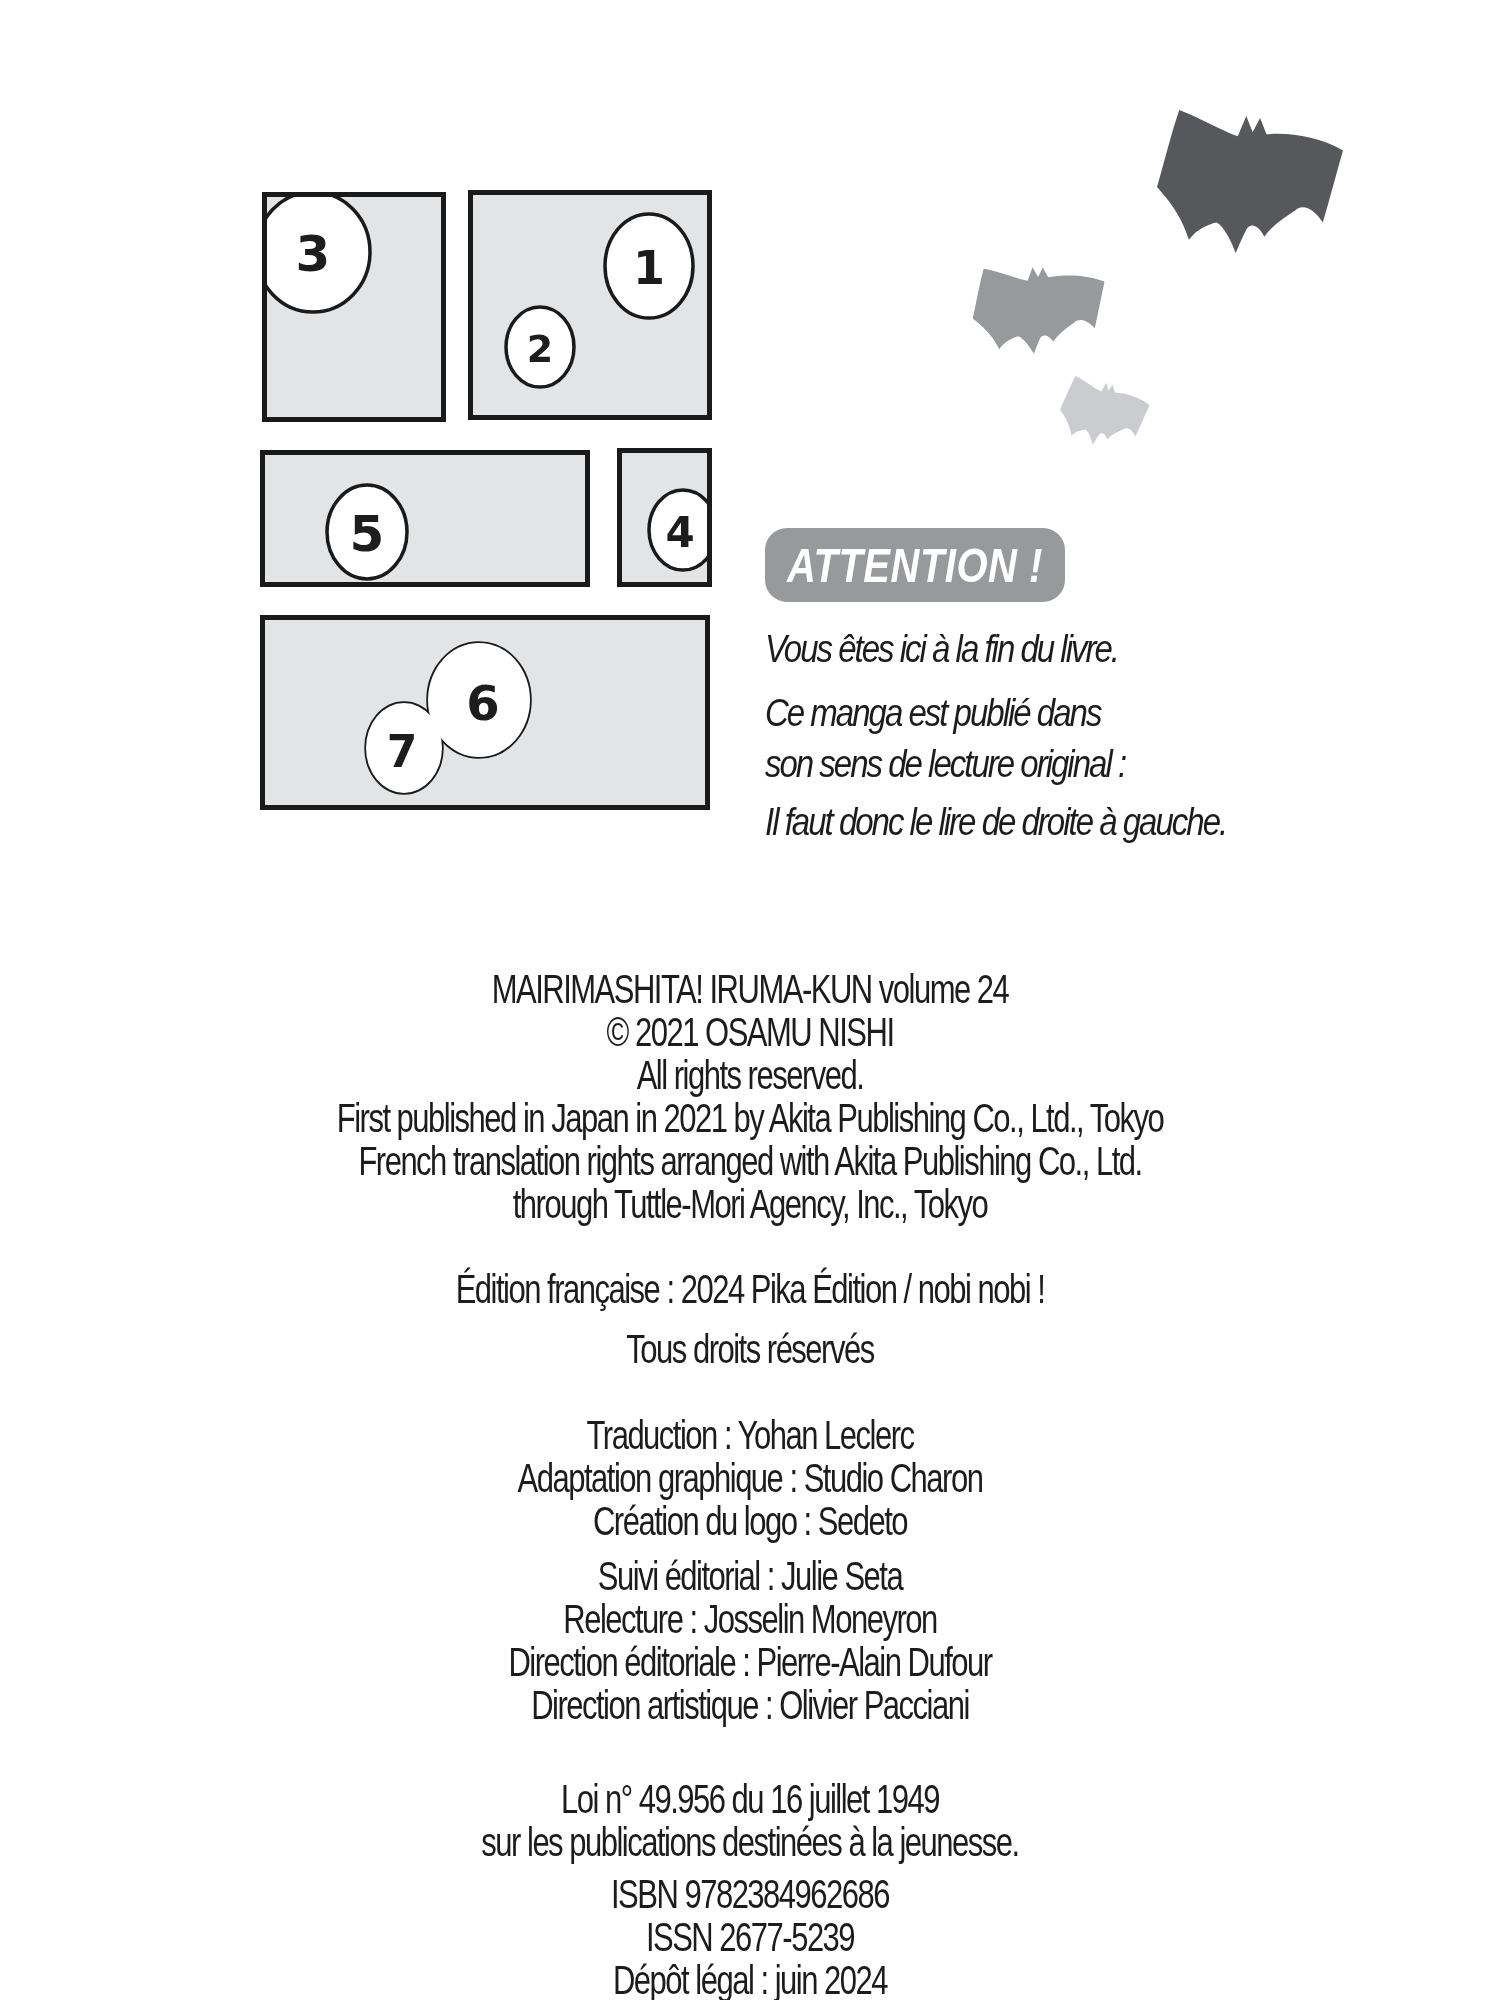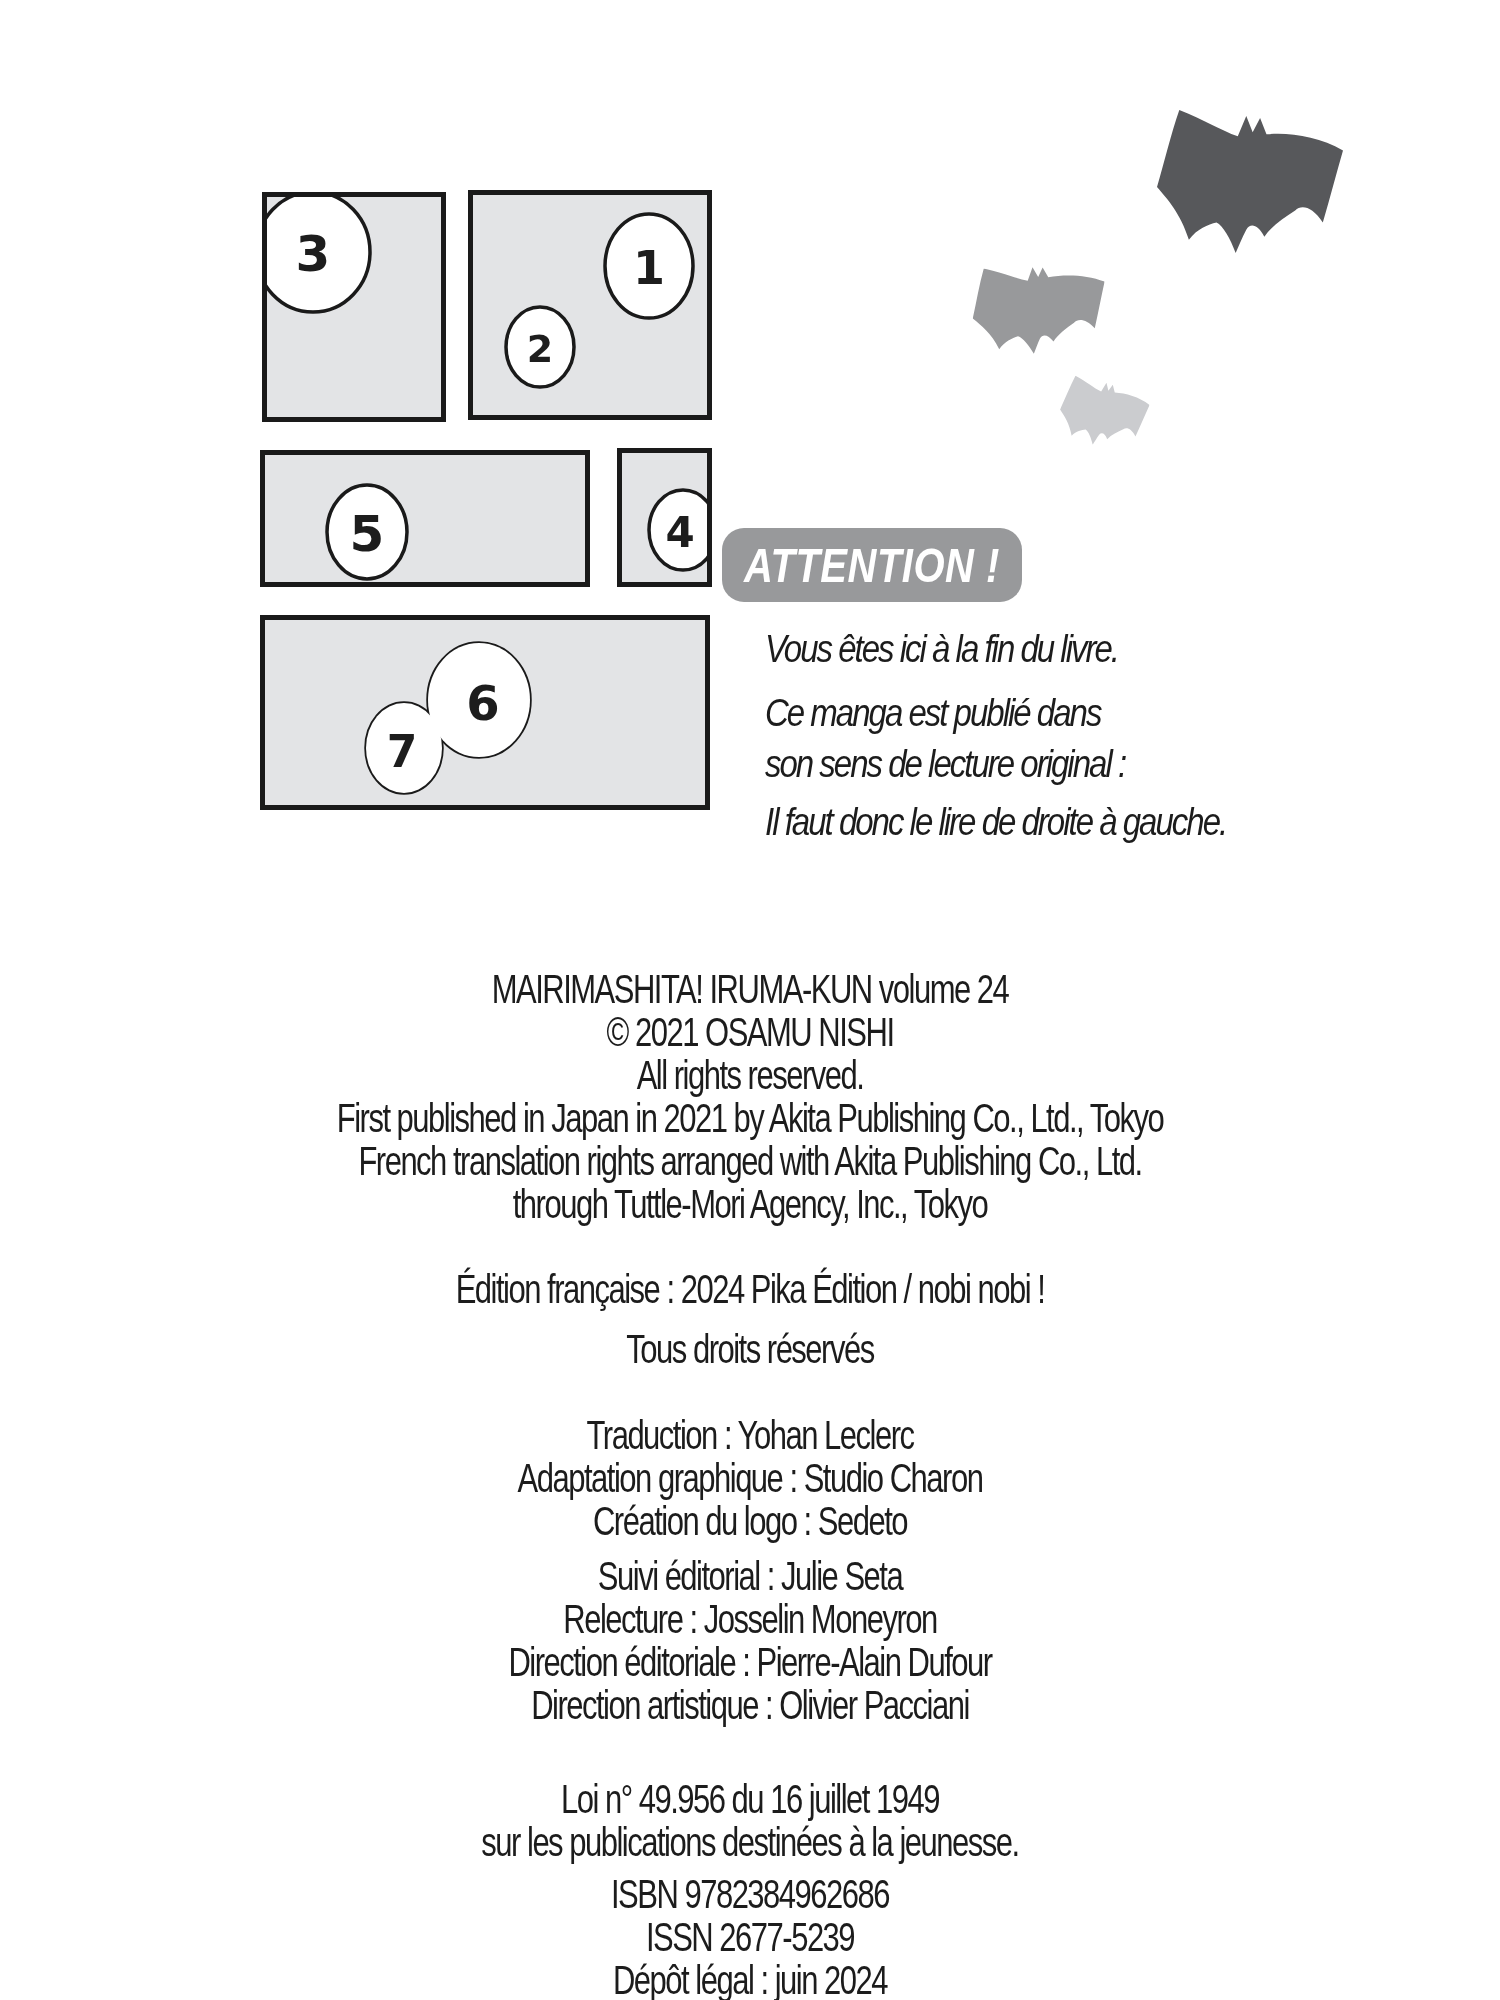--- a/index.html
+++ b/index.html
@@ -20,21 +20,21 @@
   .num {
     font-family:"DejaVu Sans", sans-serif; font-weight:bold; fill:#1d1d1d;
     text-anchor:middle; dominant-baseline:central;
   }
 
   
   .bat { position:absolute; }
 
   
   .badge {
-    position:absolute; left:722px; top:528px; width:300px; height:74px;
+    position:absolute; left:765px; top:528px; width:300px; height:74px;
     background:#98999b; border-radius:22px;
     display:flex; align-items:center; justify-content:center;
   }
   .badge span {
     color:#ffffff; font-weight:bold; font-style:italic; font-size:40px;
     letter-spacing:0.5px; transform:scaleY(1.2); white-space:nowrap;
   }
 
   
   .intro-line {

